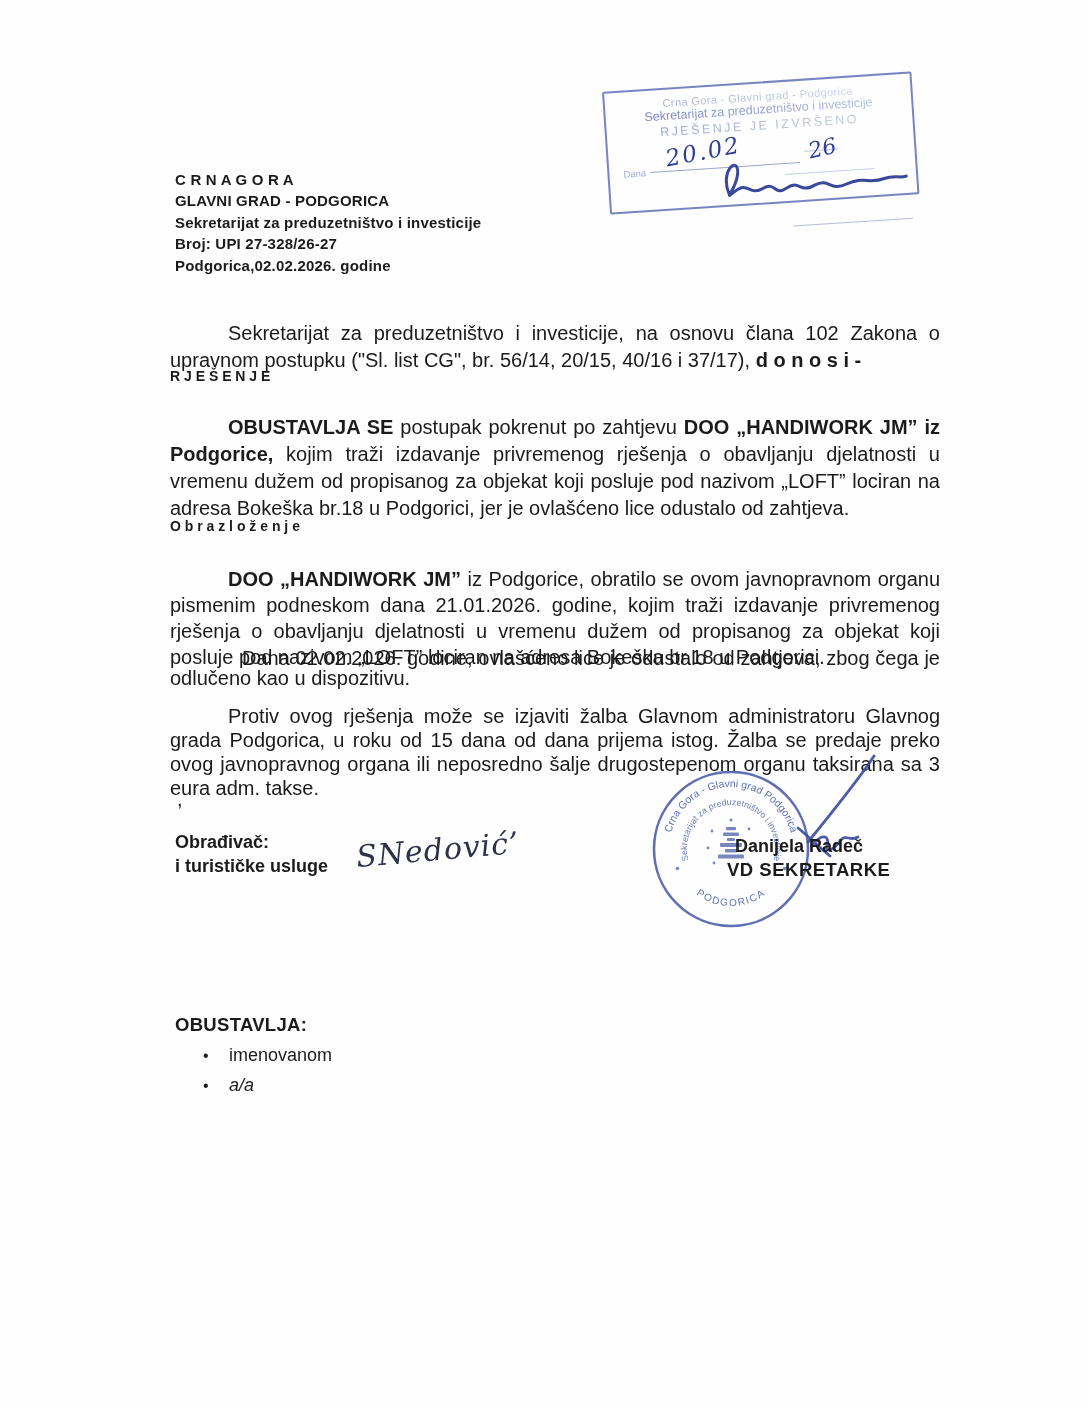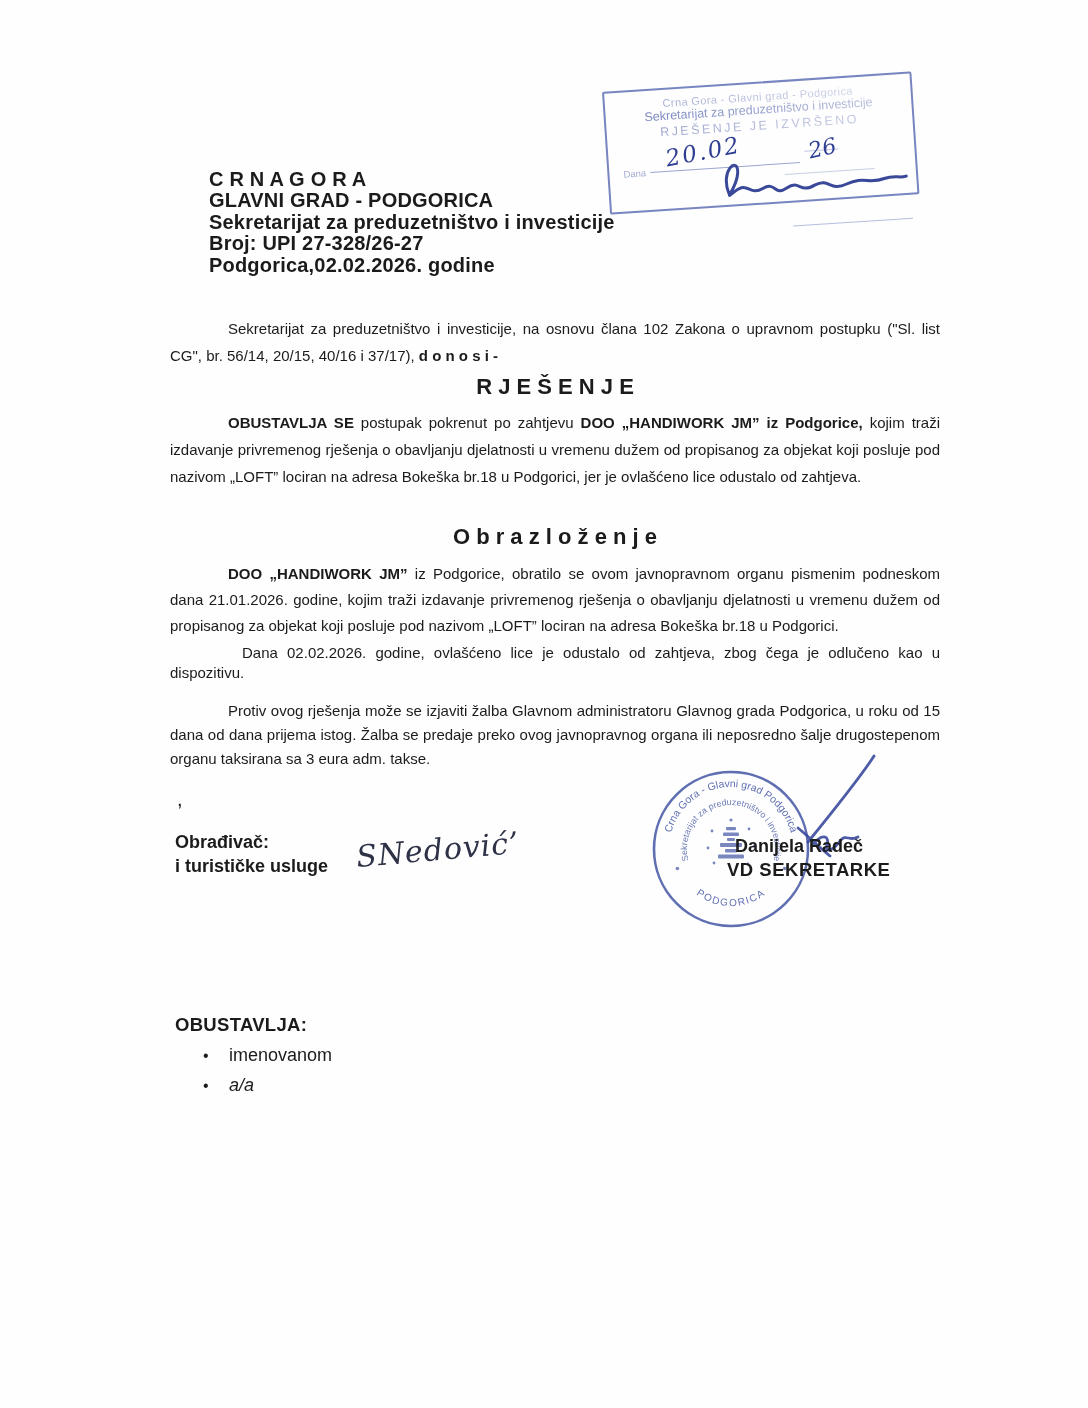--- a/index.html
+++ b/index.html
@@ -3,26 +3,26 @@
 <meta charset="utf-8">
 <style>
   html,body{margin:0;padding:0;}
   body{background:#ffffff;font-family:"Liberation Sans", sans-serif;}
   .page{
     position:relative;width:1088px;height:1408px;background:#fefefe;
     color:var(--ink,#1b1b1b);overflow:hidden;
   }
   .b{font-weight:700;}
   
-  .letterhead{position:absolute;left:175px;top:169px;font-size:20px;line-height:21.4px;font-weight:700;letter-spacing:.2px;margin-left:34px;}
+  .letterhead{position:absolute;left:175px;top:169px;font-size:15px;line-height:21.4px;font-weight:700;letter-spacing:.2px;}
   
-  .para{position:absolute;left:170px;width:770px;font-size:15px;text-align:justify;}
+  .para{position:absolute;left:170px;width:770px;font-size:20px;text-align:justify;}
   .ind{text-indent:58px;}
   .ind2{text-indent:72px;}
-  .heading{position:absolute;left:170px;width:770px;text-align:center;font-weight:700;font-size:22px;}
+  .heading{position:absolute;left:170px;width:770px;font-weight:700;font-size:14px;}
   .comma{position:absolute;left:177px;top:788px;font-size:20px;}
   
   .exec-stamp{
     position:absolute;left:602px;top:92px;width:306px;height:112px;
     border:2.5px solid rgba(74,92,172,.75);border-radius:2px;
     transform:rotate(-3.8deg);transform-origin:top left;
     color:var(--stamp_blue,#4356a5);text-align:center;padding-top:7px;
   }
   .es-l1{font-size:11px;letter-spacing:.4px;opacity:.55;
     -webkit-mask-image:linear-gradient(to right,rgba(0,0,0,.95),rgba(0,0,0,.35));

